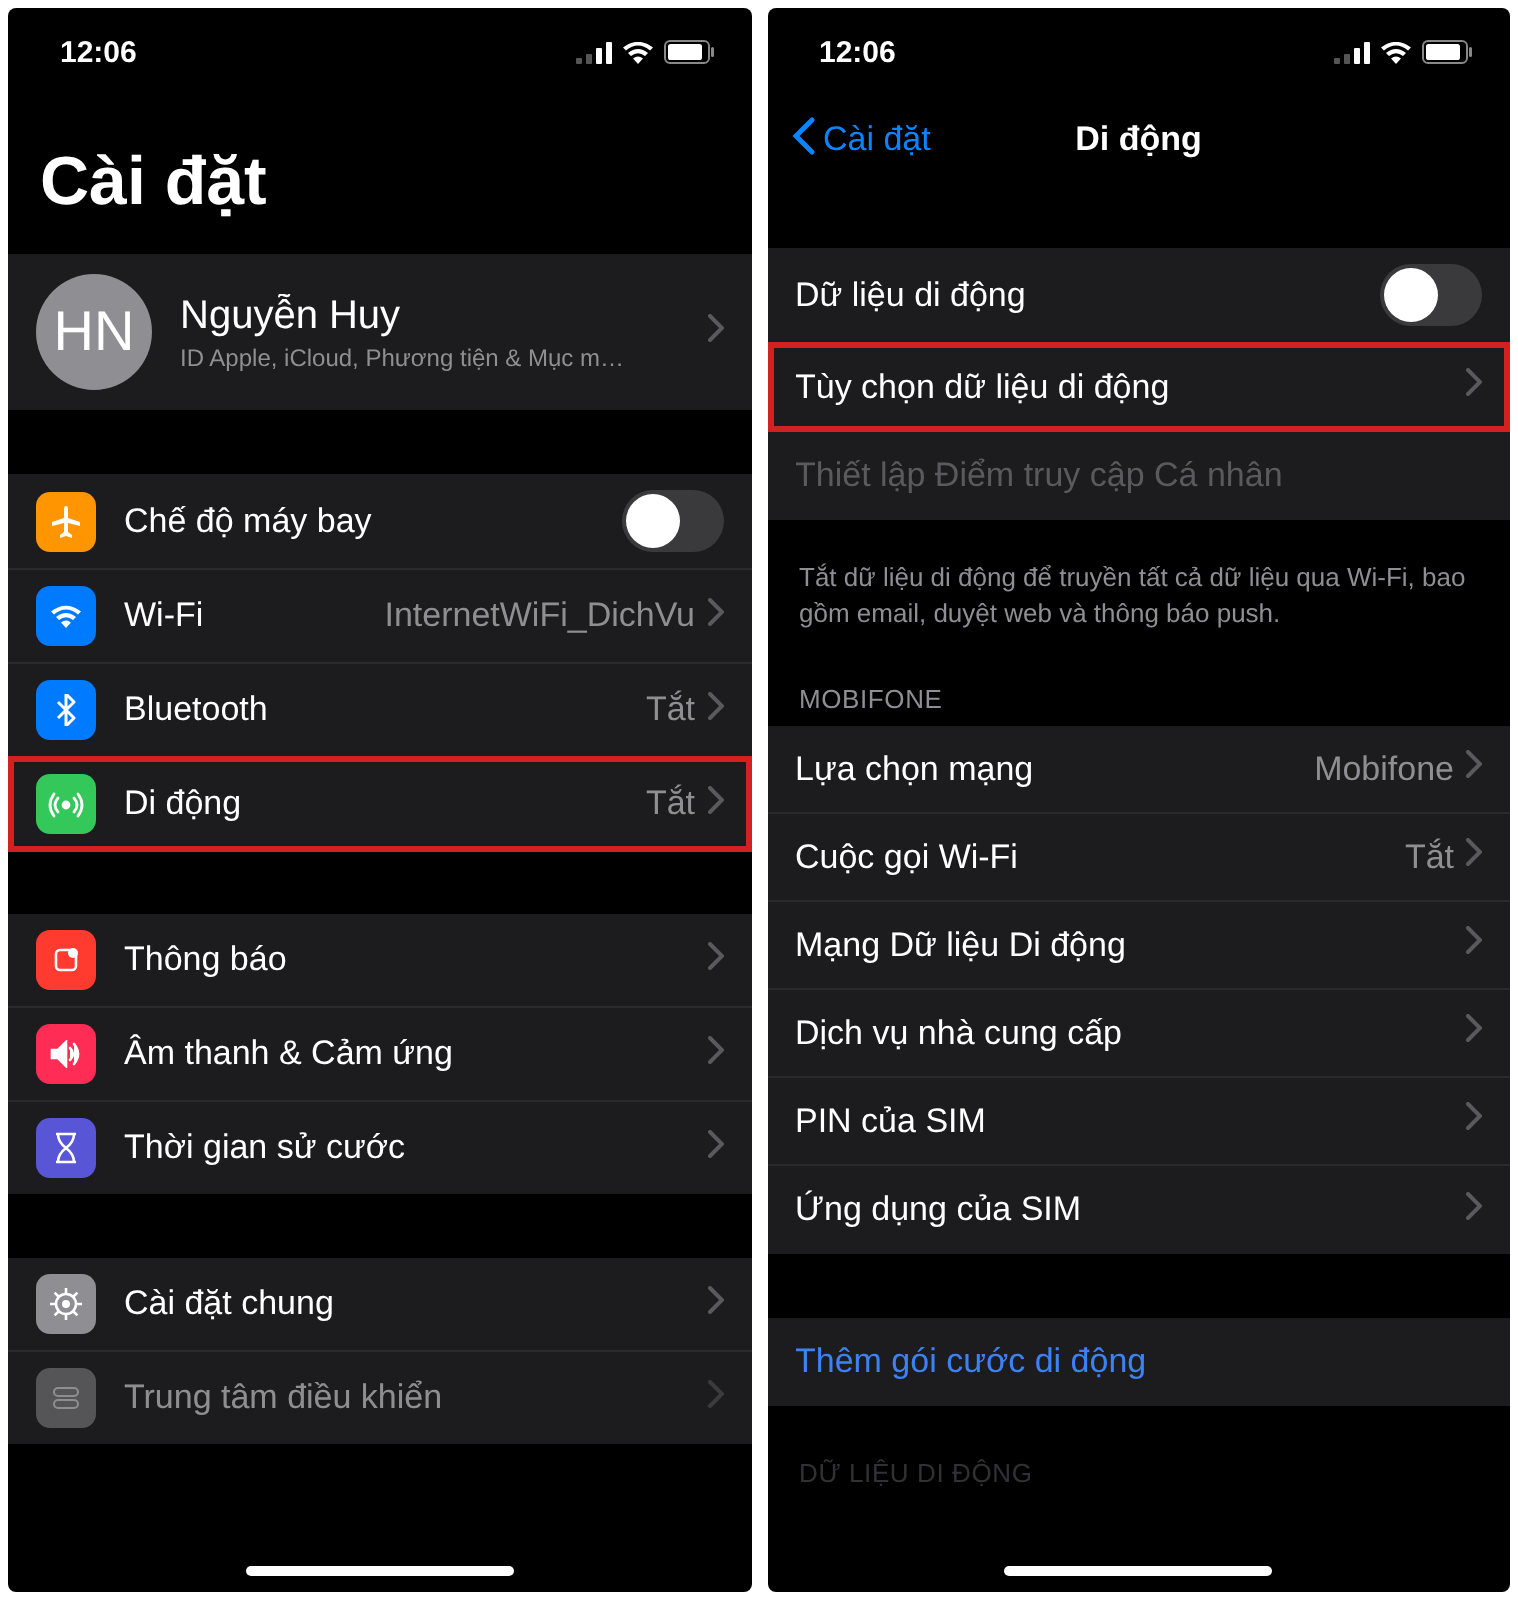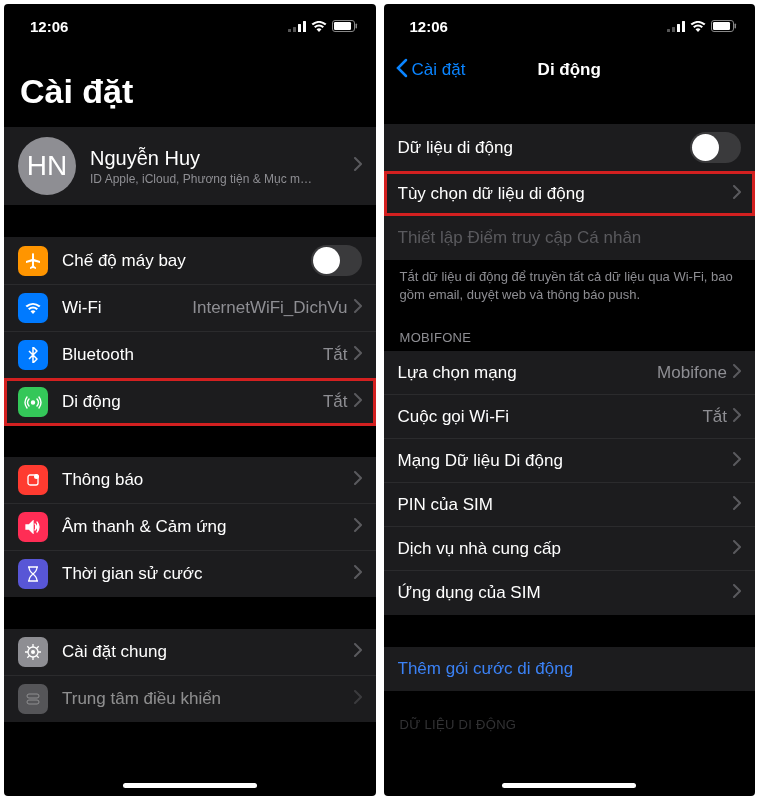--- a/index.html
+++ b/index.html
@@ -23,21 +23,21 @@
 .row.highlighted::after { content: ''; position: absolute; inset: -1px 0; border: 3px solid #d32020; pointer-events: none; }
 .row-icon { width: 30px; height: 30px; border-radius: 7px; margin-right: 14px; display: flex; align-items: center; justify-content: center; flex-shrink: 0; }
 .row-text { flex: 1; color: #fff; font-size: 17px; display: flex; flex-direction: column; gap: 2px; overflow: hidden; }
 .row-sub { color: #8e8e93; font-size: 12px; white-space: nowrap; overflow: hidden; text-overflow: ellipsis; }
 .row-value { color: #8e8e93; font-size: 17px; margin-right: 6px; }
 .chevron { color: #5a5a5e; flex-shrink: 0; }
 .toggle { width: 51px; height: 31px; background: #3a3a3c; border-radius: 16px; position: relative; flex-shrink: 0; }
 .toggle::after { content: ''; position: absolute; width: 27px; height: 27px; background: #fff; border-radius: 50%; top: 2px; right: 2px; }
 .toggle.off::after { right: auto; left: 2px; background: #fff; }
 .avatar { width: 58px; height: 58px; border-radius: 50%; background: #8e8e93; display: flex; align-items: center; justify-content: center; color: #fff; font-size: 28px; margin-right: 14px; flex-shrink: 0; }
-.footer-text { color: #8e8e93; font-size: 13px; padding: 8px 16px 20px; line-height: 1.4; }
+.footer-text { color: #8e8e93; font-size: 13px; padding: 20px 16px 20px; line-height: 1.4; }
 .section-header { color: #8e8e93; font-size: 13px; padding: 6px 16px; text-transform: uppercase; letter-spacing: 0.3px; }
 .row.disabled .row-text { color: #5a5a5e; }
 .link-row .row-text { color: #3b82f6; }
 .home-indicator { position: absolute; bottom: 8px; left: 50%; transform: translateX(-50%); width: 134px; height: 5px; background: #fff; border-radius: 3px; }
 .spacer-sm { background: #000; height: 32px; }
 .spacer-xs { background: #000; height: 20px; }
 </style>
 </head>
 <body>
 
@@ -312,29 +312,29 @@
       <div class="row">
         <div class="row-text">
             <span>Mạng Dữ liệu Di động</span>
           </div>
         <span class="chevron"><svg width="8" height="14" viewBox="0 0 8 14">
               <path d="M1 1 L7 7 L1 13" stroke="currentColor" stroke-width="2" fill="none" stroke-linecap="round"></path>
             </svg></span>
       </div>
       <div class="row">
         <div class="row-text">
+            <span>Dịch vụ nhà cung cấp</span>
+          </div>
+        <span class="chevron"><svg width="8" height="14" viewBox="0 0 8 14">
+              <path d="M1 1 L7 7 L1 13" stroke="currentColor" stroke-width="2" fill="none" stroke-linecap="round"></path>
+            </svg></span>
+      </div>
+      <div class="row">
+        <div class="row-text">
             <span>PIN của SIM</span>
-          </div>
-        <span class="chevron"><svg width="8" height="14" viewBox="0 0 8 14">
-              <path d="M1 1 L7 7 L1 13" stroke="currentColor" stroke-width="2" fill="none" stroke-linecap="round"></path>
-            </svg></span>
-      </div>
-      <div class="row">
-        <div class="row-text">
-            <span>Dịch vụ nhà cung cấp</span>
           </div>
         <span class="chevron"><svg width="8" height="14" viewBox="0 0 8 14">
               <path d="M1 1 L7 7 L1 13" stroke="currentColor" stroke-width="2" fill="none" stroke-linecap="round"></path>
             </svg></span>
       </div>
       <div class="row">
         <div class="row-text">
             <span>Ứng dụng của SIM</span>
           </div>
         <span class="chevron"><svg width="8" height="14" viewBox="0 0 8 14">

